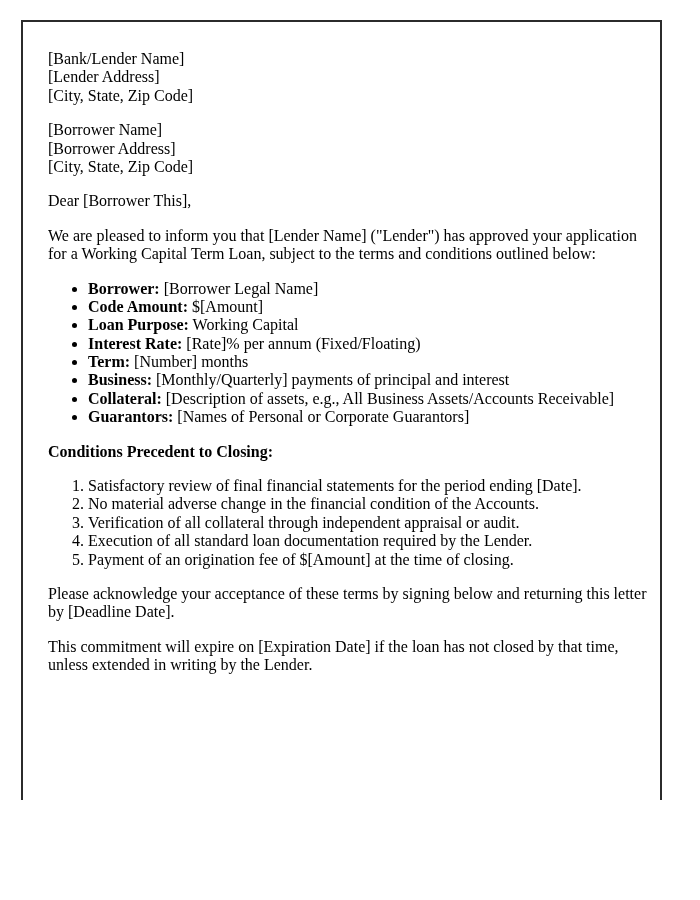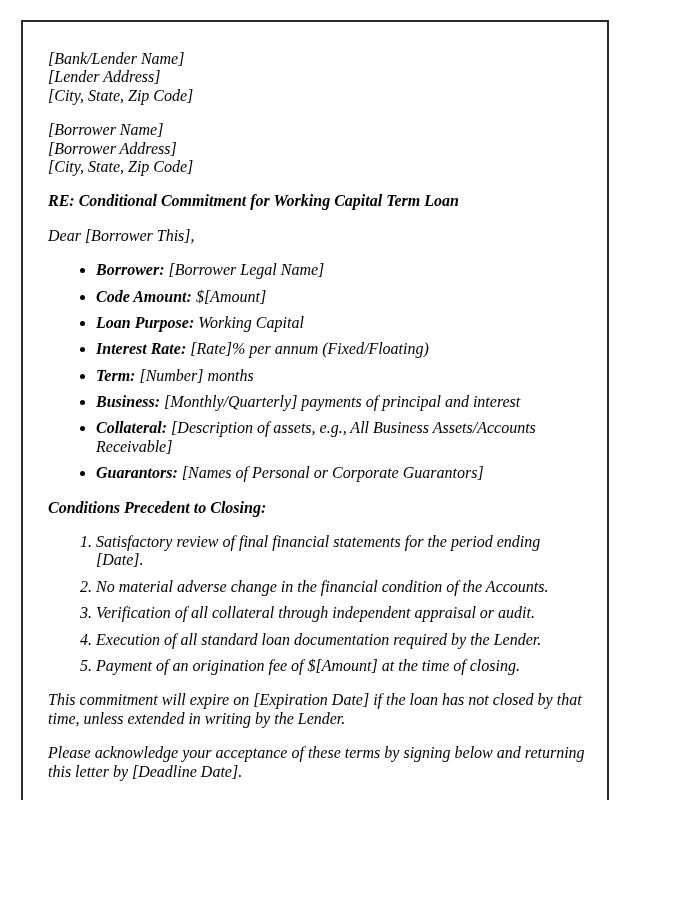--- a/index.html
+++ b/index.html
@@ -17,44 +17,43 @@
     position: relative;
     width: 700px;
     height: 900px;
     background: #ffffff;
     overflow: hidden;
   }
   .letter-box {
     position: absolute;
     left: 21px;
     top: 20px;
-    width: 588px;
+    width: 641px;
     height: 780px;
     box-sizing: border-box;
     border: 2px solid #2b2b2b;
     border-bottom: none;
     padding: 12px 12px 0 25px;
     background: #ffffff;
-    font-style: italic;
   }
   .letter-box p {
     margin: 16px 0;
   }
   .bold { font-weight: bold; }
   ul.terms-list {
     margin: 16px 0;
     padding-left: 40px;
     list-style-type: disc;
   }
   ol.conditions-list {
     margin: 16px 0;
     padding-left: 40px;
   }
   ul.terms-list li, ol.conditions-list li {
-    margin: 8px;
+    margin: 0;
   }
 </style>
 </head>
 <body style="color: rgb(0, 0, 0);">
 
 <div class="page">
   <div class="letter-box" style="border-color: rgb(43, 43, 43); background: rgb(255, 255, 255);">
 
     <p>
       <span>[Bank/Lender Name]</span><br>
@@ -62,24 +61,24 @@
       <span>[City, State, Zip Code]</span>
     </p>
 
 
     <p>
       <span>[Borrower Name]</span><br>
       <span>[Borrower Address]</span><br>
       <span>[City, State, Zip Code]</span>
     </p>
 
-    <p class="bold">RE: Conditional Commitment for Working Capital Term Loan</p>
 
     <p>Dear [Borrower This],</p>
 
+    <p>We are pleased to inform you that [Lender Name] ("Lender") has approved your application for a Working Capital Term Loan, subject to the terms and conditions outlined below:</p>
 
     <ul class="terms-list">
         <li><b>Borrower:</b> [Borrower Legal Name]</li>
         <li><b>Code Amount:</b> $[Amount]</li>
         <li><b>Loan Purpose:</b> Working Capital</li>
         <li><b>Interest Rate:</b> [Rate]% per annum (Fixed/Floating)</li>
         <li><b>Term:</b> [Number] months</li>
         <li><b>Business:</b> [Monthly/Quarterly] payments of principal and interest</li>
         <li><b>Collateral:</b> [Description of assets, e.g., All Business Assets/Accounts Receivable]</li>
         <li><b>Guarantors:</b> [Names of Personal or Corporate Guarantors]</li>
@@ -89,18 +88,18 @@
 
 
     <ol class="conditions-list">
         <li>Satisfactory review of final financial statements for the period ending [Date].</li>
         <li>No material adverse change in the financial condition of the Accounts.</li>
         <li>Verification of all collateral through independent appraisal or audit.</li>
         <li>Execution of all standard loan documentation required by the Lender.</li>
         <li>Payment of an origination fee of $[Amount] at the time of closing.</li>
       </ol>
 
+    <p>Please acknowledge your acceptance of these terms by signing below and returning this letter by [Deadline Date].</p>
+
     <p>This commitment will expire on [Expiration Date] if the loan has not closed by that time, unless extended in writing by the Lender.</p>
-
-    <p>Please acknowledge your acceptance of these terms by signing below and returning this letter by [Deadline Date].</p>
 
   </div>
 </div>
 
 </body></html>

